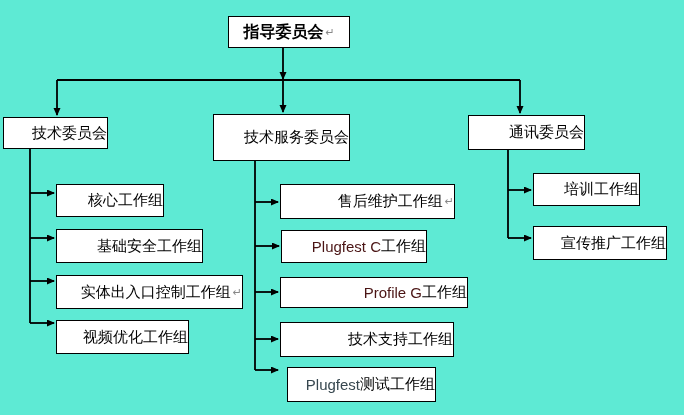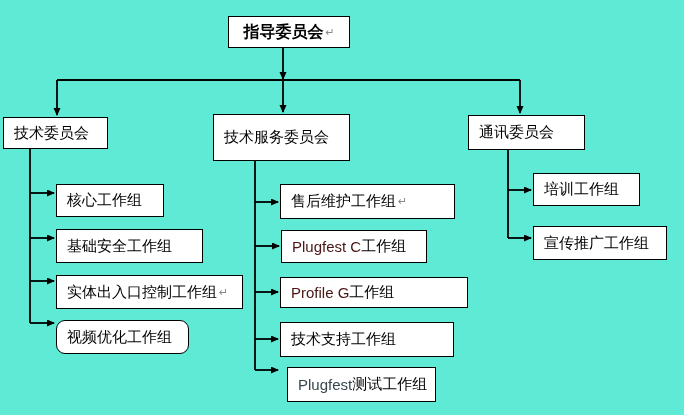--- a/index.html
+++ b/index.html
@@ -15,20 +15,21 @@
     position:absolute;
     box-sizing:border-box;
     border:1.5px solid #000000;
     background:#ffffff;
     color:#000000;
     font-size:15px;
     display:flex;
     align-items:center;
     padding-left:10px;
     white-space:nowrap;
+    justify-content:flex-end;
   }
   .node.root{
     font-weight:bold;
     font-size:16px;
     justify-content:center;
     padding-left:0;
   }
   .ret{
     color:#888888;
     font-size:11px;
@@ -40,21 +41,21 @@
 
   
   #n-root{left:228px;top:16px;width:122px;height:32px;}
   #n-tech{left:3px;top:117px;width:105px;height:32px;}
   #n-svc{left:213px;top:114px;width:137px;height:47px;}
   #n-comm{left:468px;top:115px;width:117px;height:35px;}
 
   #n-t1{left:56px;top:184px;width:108px;height:33px;}
   #n-t2{left:56px;top:229px;width:147px;height:34px;}
   #n-t3{left:56px;top:275px;width:187px;height:34px;}
-  #n-t4{left:56px;top:320px;width:133px;height:34px;border-radius:9px;}
+  #n-t4{left:56px;top:320px;width:133px;height:34px;}
 
   #n-s1{left:280px;top:184px;width:175px;height:35px;}
   #n-s2{left:281px;top:230px;width:146px;height:33px;}
   #n-s3{left:280px;top:277px;width:188px;height:31px;}
   #n-s4{left:280px;top:322px;width:174px;height:35px;}
   #n-s5{left:287px;top:367px;width:149px;height:35px;}
 
   #n-c1{left:533px;top:173px;width:107px;height:33px;}
   #n-c2{left:533px;top:226px;width:134px;height:34px;}
 </style>

